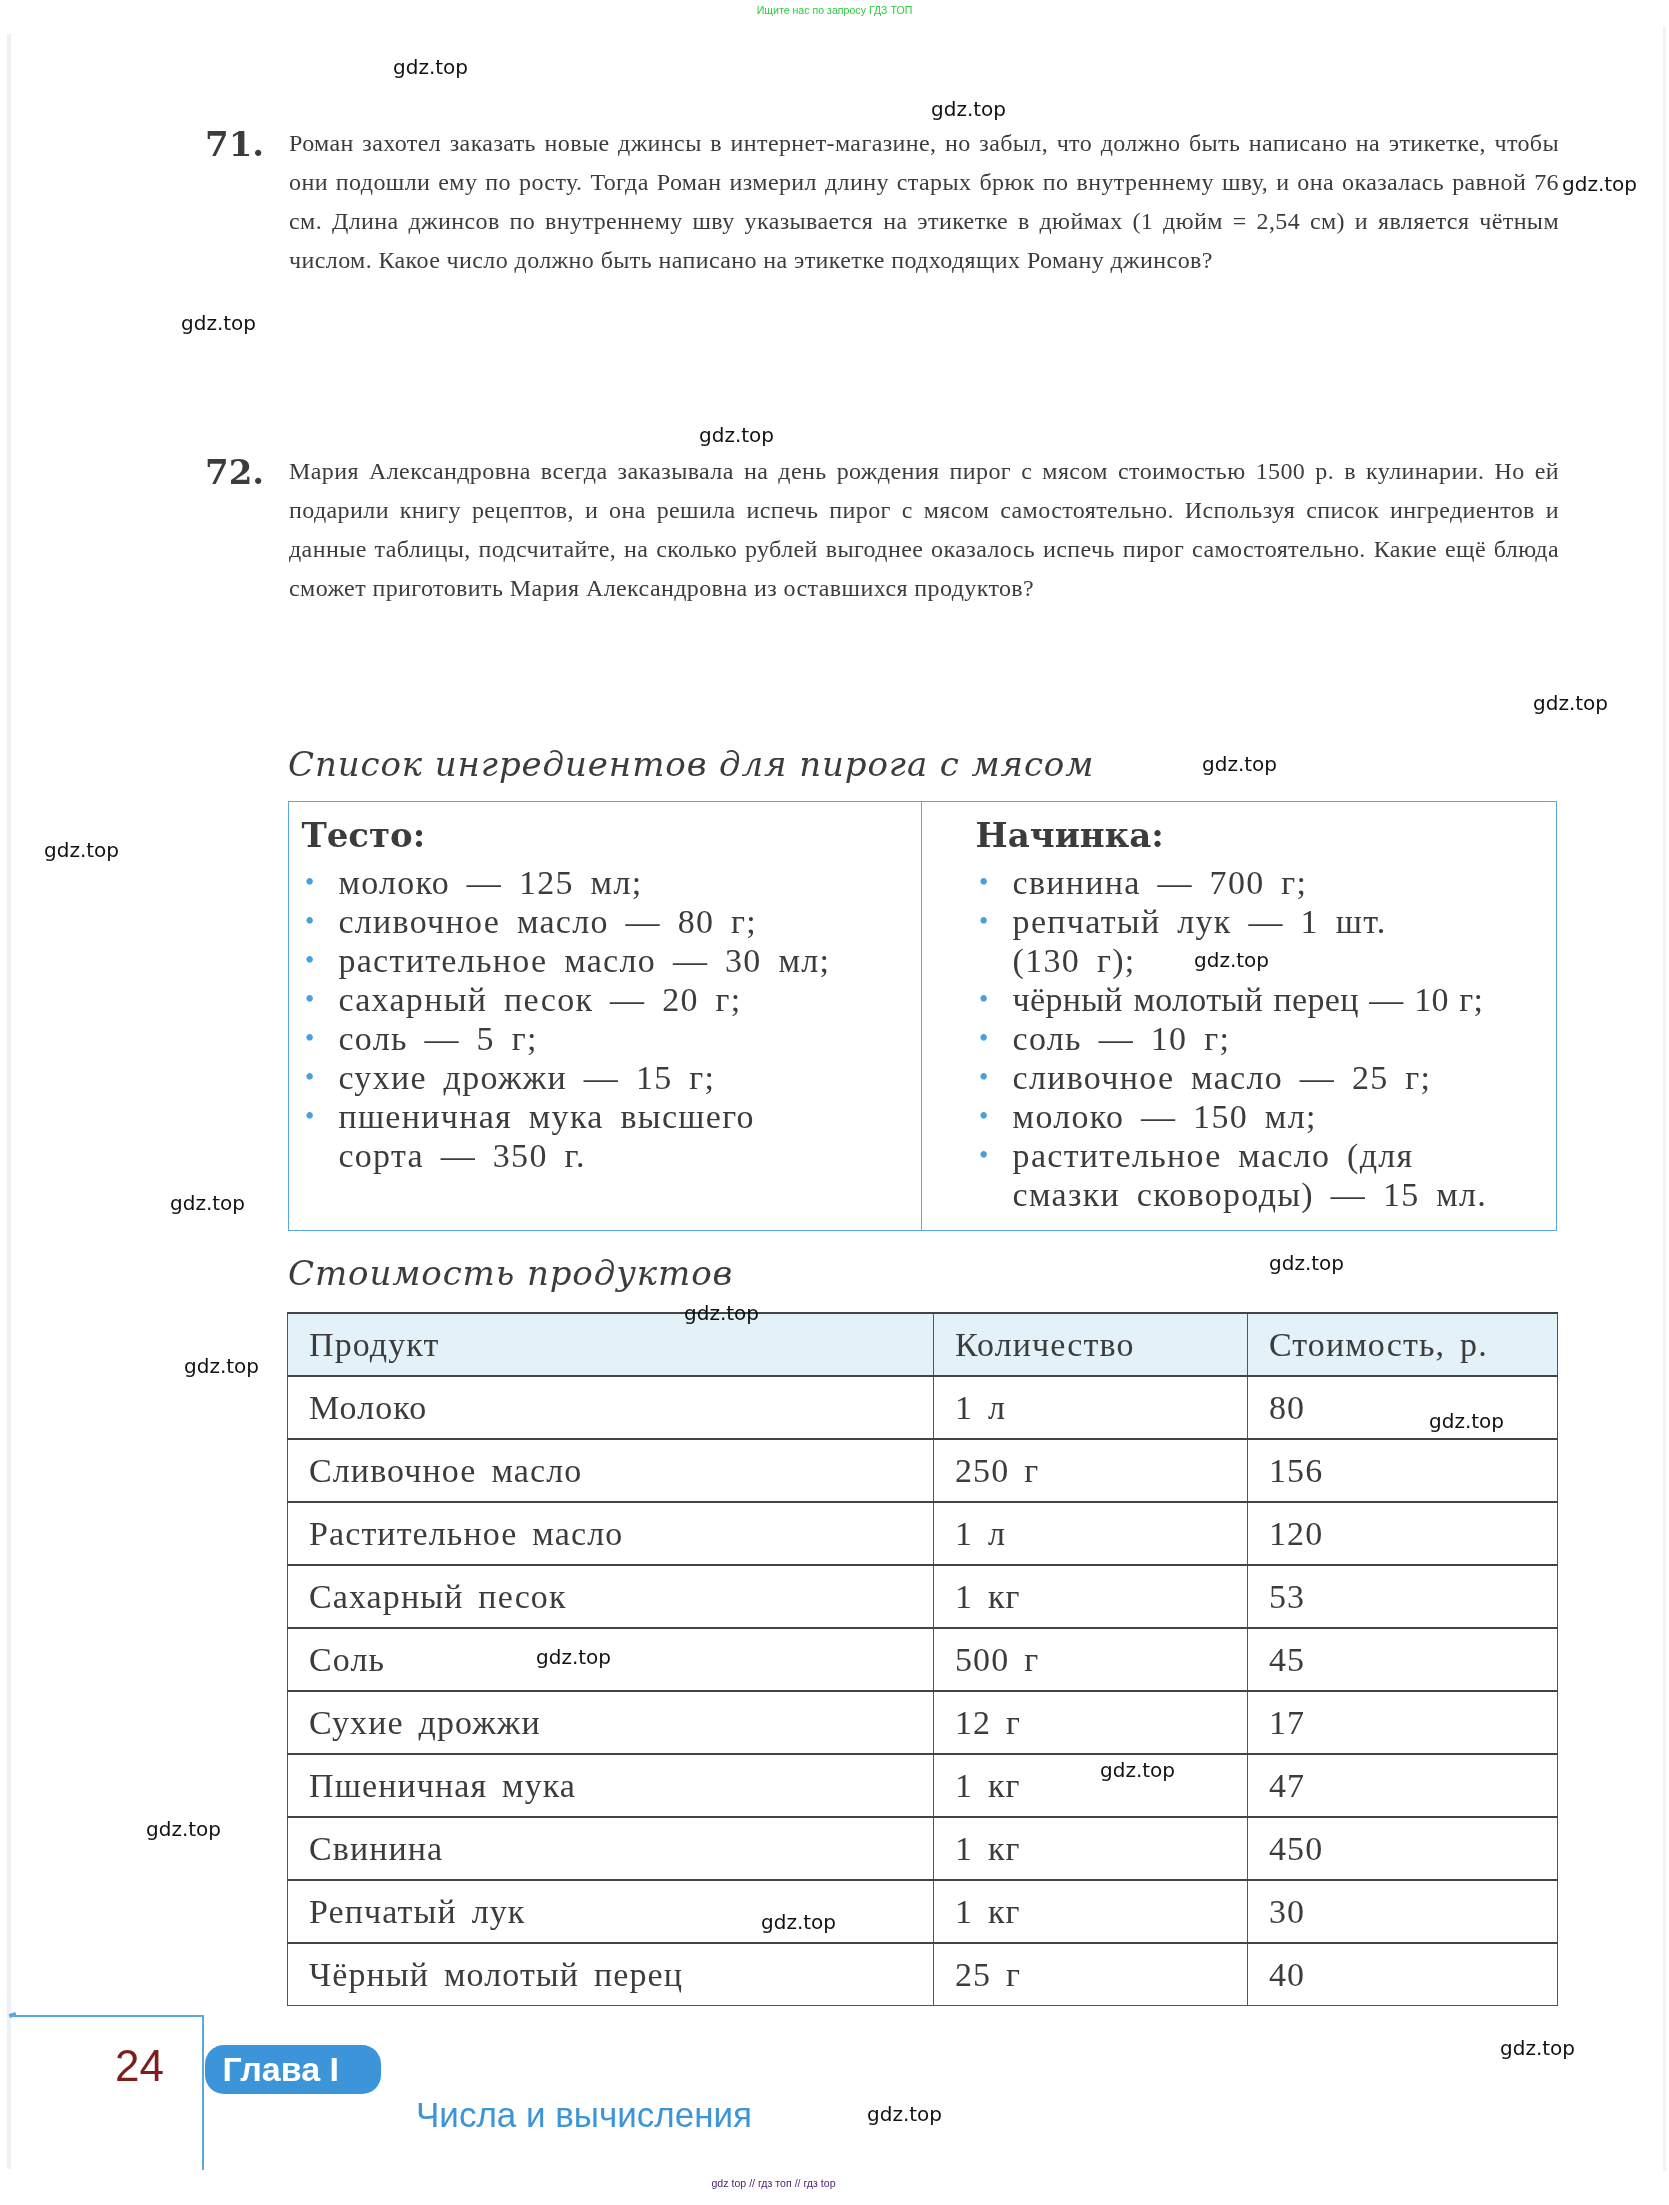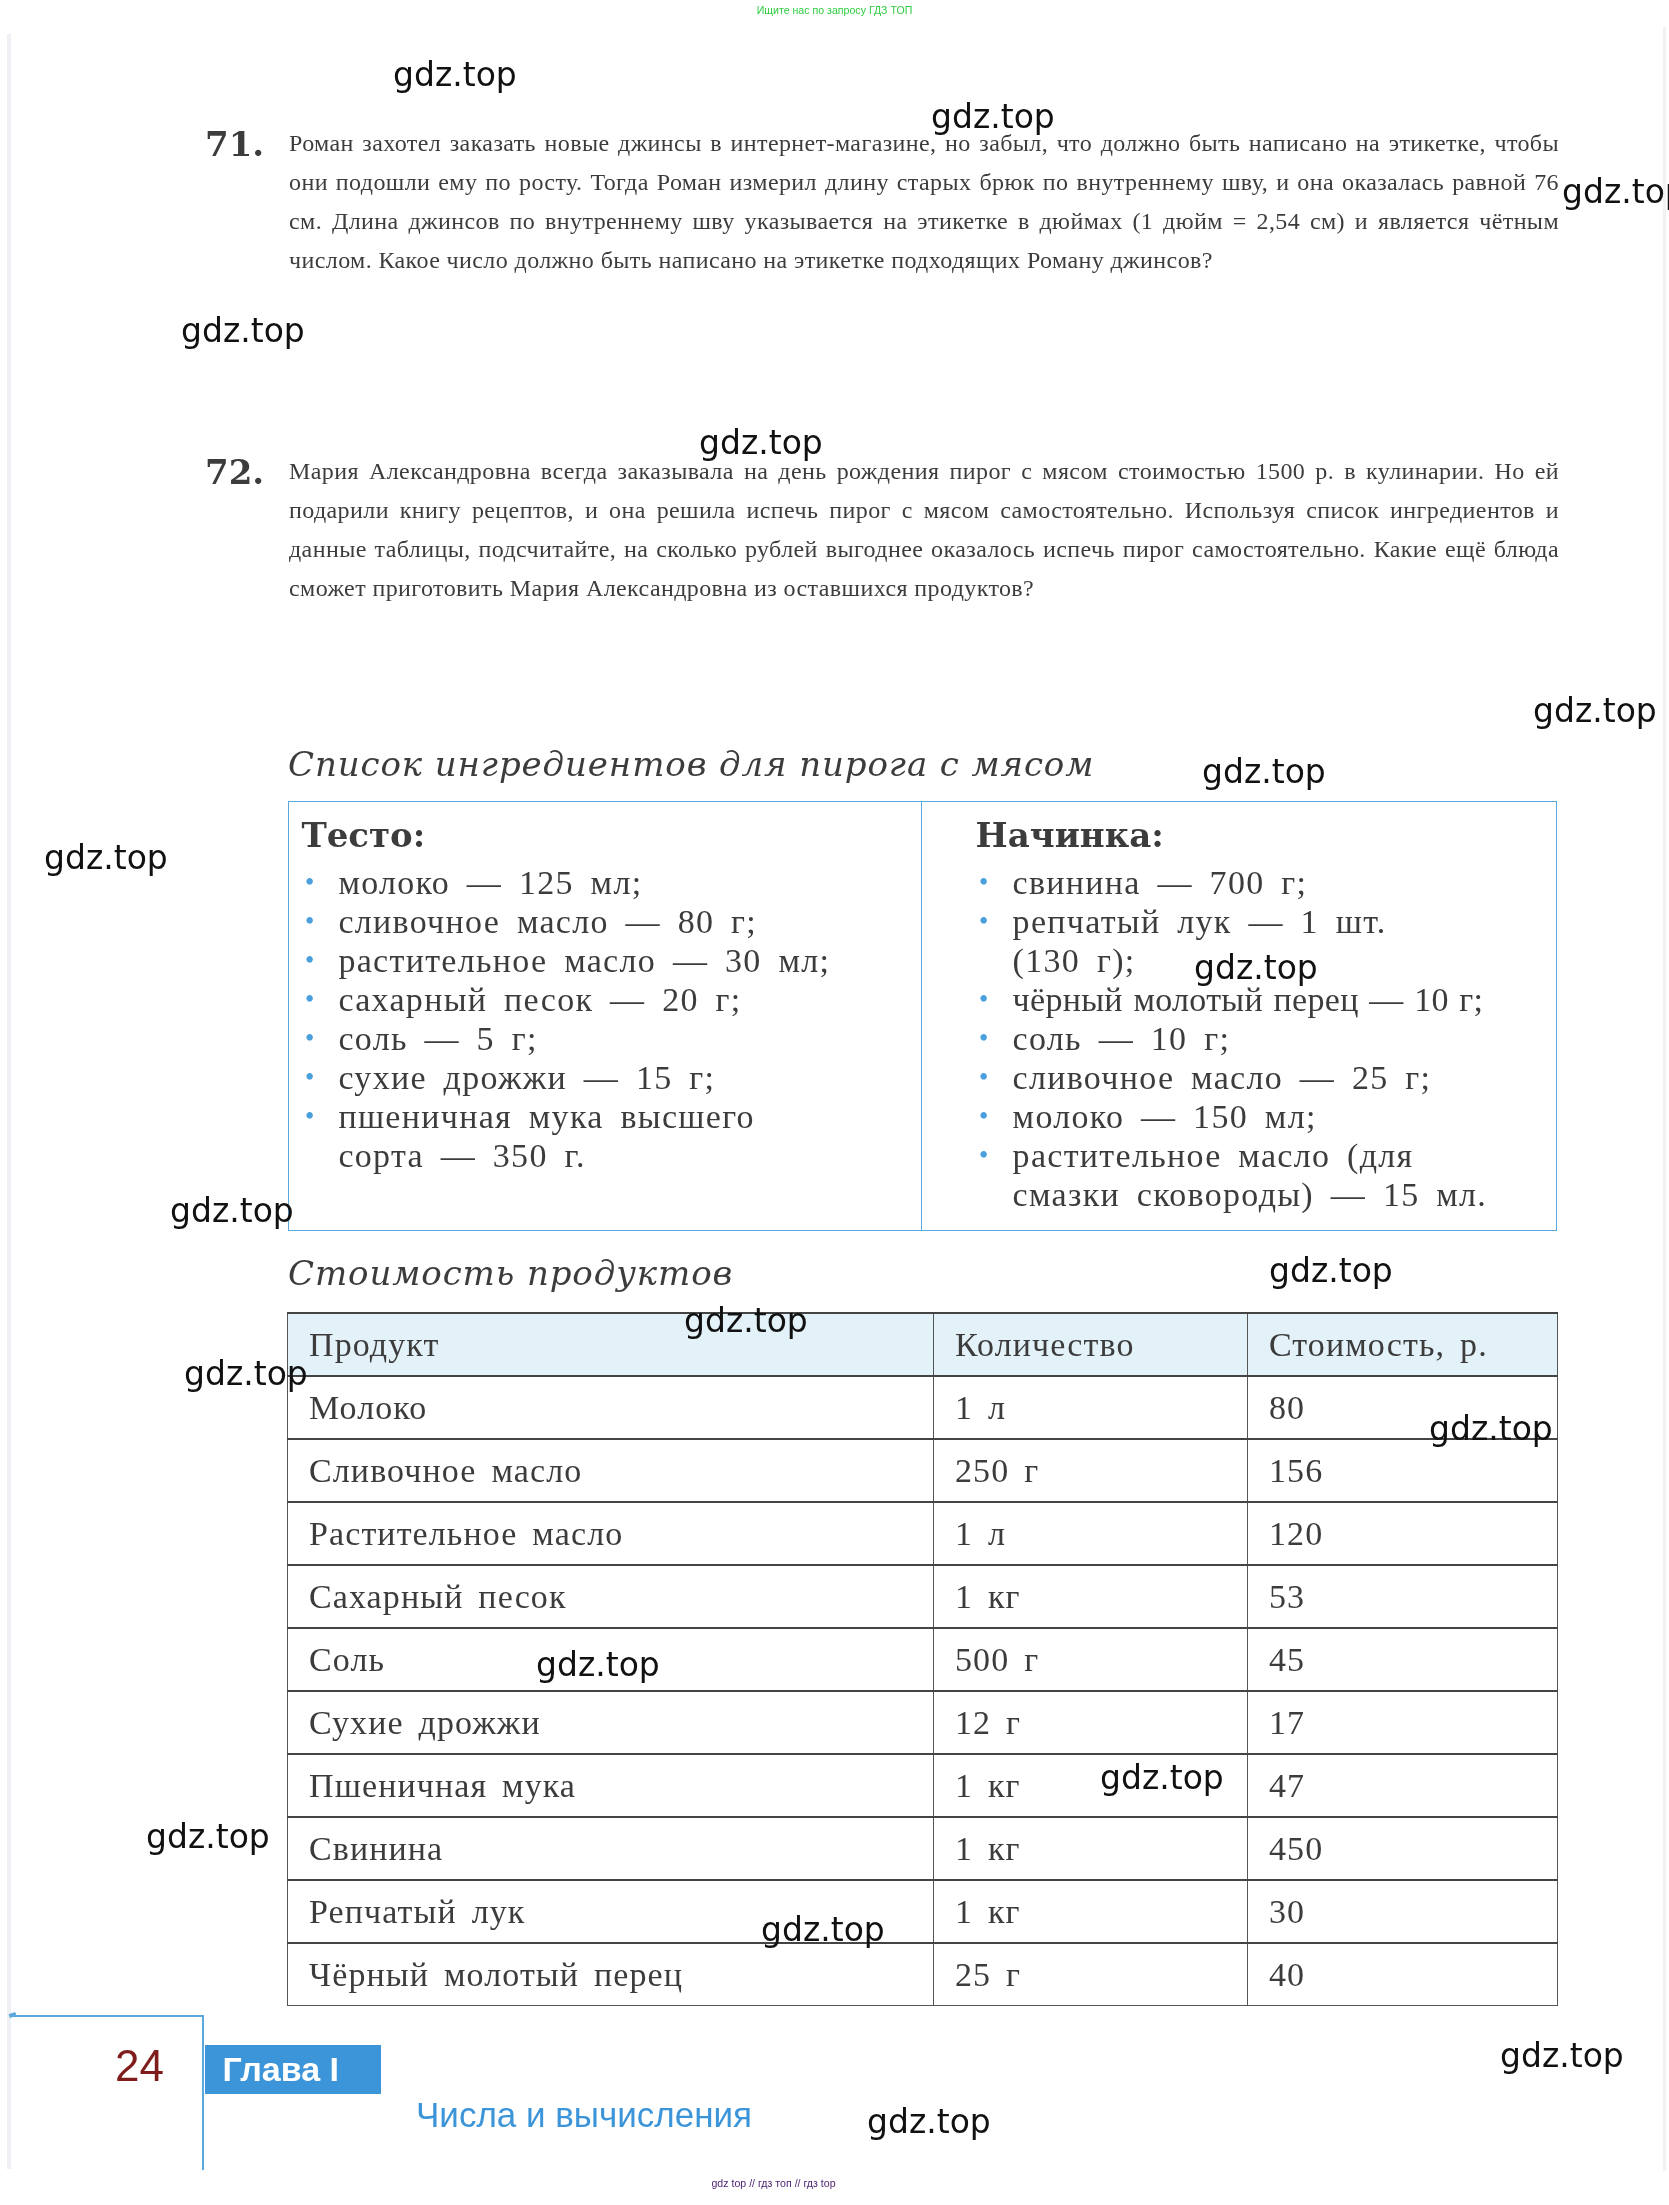--- a/index.html
+++ b/index.html
@@ -14,21 +14,21 @@
   .top-banner {
     position: absolute; top: 3.5px; left: 0; width: 1669px; text-align: center;
     font-family: "Liberation Sans", sans-serif; font-size: 10.6px; color: #2ecc40;
   }
   .bottom-banner {
     position: absolute; top: 2177px; left: 0; width: 1547px; text-align: center;
     font-family: "Liberation Sans", sans-serif; font-size: 10.6px; color: #4b1f6f;
   }
   .wm {
     position: absolute; font-family: "DejaVu Sans", "Liberation Sans", sans-serif;
-    font-size: 33px; color: #111; white-space: nowrap; z-index: 5;
+    font-size: 20px; color: #111; white-space: nowrap; z-index: 5;
   }
   .problem { position: absolute; left: 205px; width: 1354px; }
   .problem .num {
     position: absolute; left: 0; top: 0; font-weight: bold; font-size: 34px;
     font-family: "DejaVu Serif", serif; color: #3c3c3c;
   }
   .problem .text {
     margin-left: 84px; font-size: 24px; line-height: 39px; text-align: justify;
     text-align-last: left; color: #3c3c3c; letter-spacing: 0.4px;
     font-family: "Liberation Serif", "DejaVu Serif", serif;
@@ -69,21 +69,21 @@
   .footer-line-h { position: absolute; left: 12.4px; top: 2015px; width: 191px; height: 1.8px; background: #5aa8dc; }
   .footer-line-v { position: absolute; left: 202px; top: 2015px; width: 1.8px; height: 155px; background: #5aa8dc; }
   .footer-tick { position: absolute; left: 8.8px; top: 2013px; width: 7px; height: 3.5px; background: #5aa8dc; transform: rotate(-20deg); }
   .page-number {
     position: absolute; left: 115px; top: 2041px; font-family: "Liberation Sans", sans-serif;
     font-size: 44px; color: #7f1d1d;
   }
   .chapter-badge {
     position: absolute; left: 205px; top: 2045px; width: 176px; height: 49px;
     background: #3d95d9; color: #fff; font-family: "Liberation Sans", sans-serif;
-    font-size: 34px; font-weight: bold; line-height: 49px; padding-left: 17.6px; box-sizing: border-box;
+    font-size: 34px; font-weight: bold; line-height: 49px; padding-left: 17.6px; box-sizing: border-box; border-radius: 19px;
   }
   .chapter-title {
     position: absolute; left: 416px; top: 2045px; font-family: "Liberation Sans", sans-serif;
     font-size: 35px; color: #3d95d9; line-height: 49px; margin-top: 45px;
   }
 </style>
 </head>
 <body>
 
 <div class="page-edge-left"></div>

